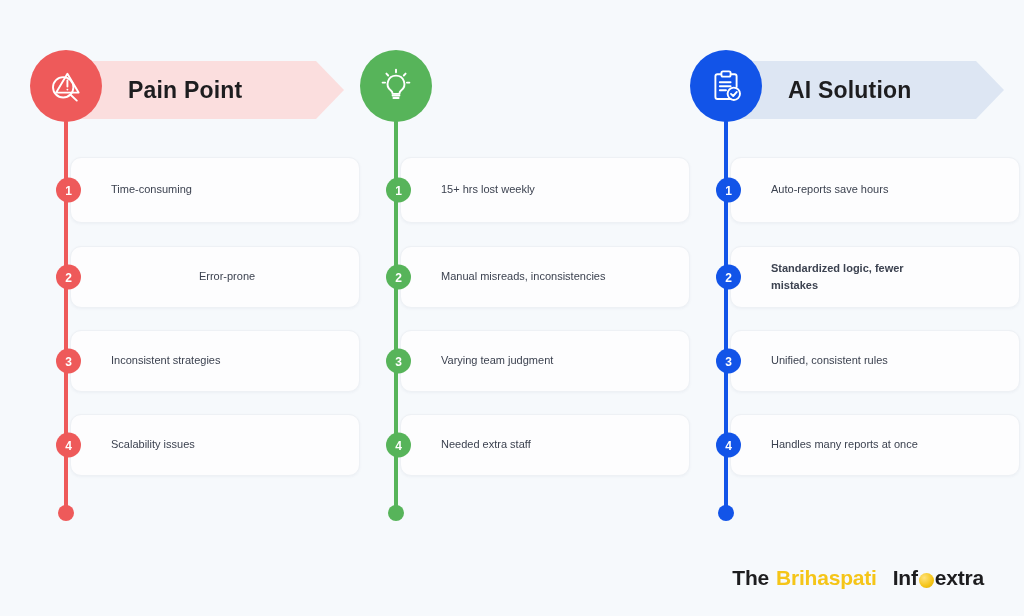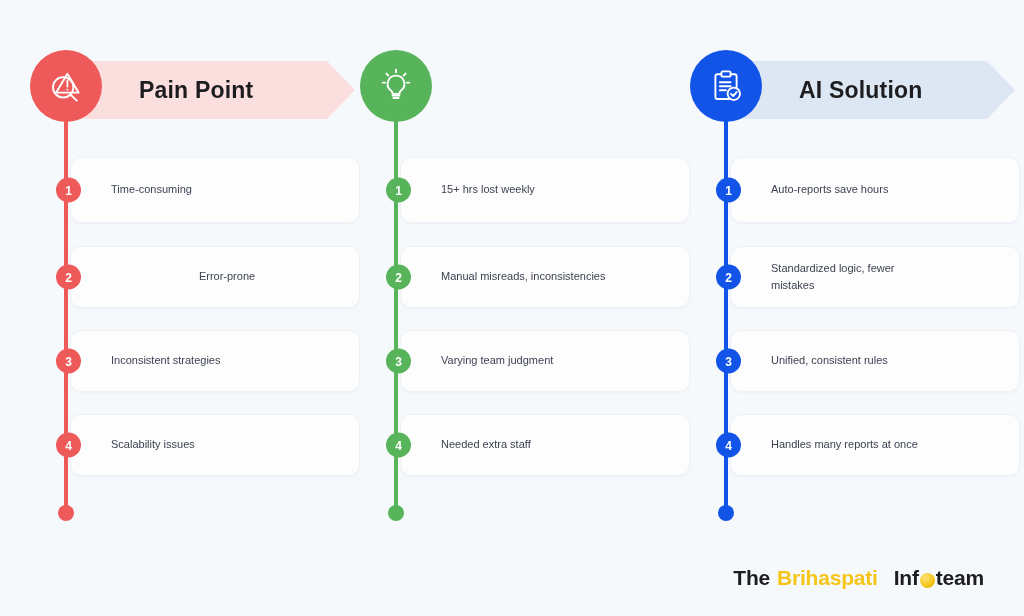--- a/index.html
+++ b/index.html
@@ -38,21 +38,21 @@
   .col-header {
     position: absolute;
     top: 50px;
     left: 0;
     width: 330px;
     height: 80px;
   }
 
   .banner {
     position: absolute;
-    left: 31px;
+    left: 20px;
     top: 11px;
     width: 294px;
     height: 58px;
     display: flex;
     align-items: center;
     -webkit-clip-path: polygon(0 0, calc(100% - 28px) 0, 100% 50%, calc(100% - 28px) 100%, 0 100%);
     clip-path: polygon(0 0, calc(100% - 28px) 0, 100% 50%, calc(100% - 28px) 100%, 0 100%);
   }
 
   .banner-title {
@@ -274,21 +274,21 @@
       </div>
       <div class="timeline" style="background: rgb(18, 84, 232);"></div>
       <div class="timeline-end" style="background: rgb(18, 84, 232);"></div>
       <div class="item" style="top: 157px; height: 66px;">
         <div class="card" style="height: 66px;">
           <div class="card-text">Auto-reports save hours</div>
         </div>
         <div class="item-num" style="background: rgb(18, 84, 232);">1</div>
       </div>
       <div class="item" style="top: 246px; height: 62px;">
-        <div class="card" style="height: 62px;">
+        <div class="card" style="height: 62px; font-weight: bold;">
           <div class="card-text" style="max-width: 200px;">Standardized logic, fewer mistakes</div>
         </div>
         <div class="item-num" style="background: rgb(18, 84, 232);">2</div>
       </div>
       <div class="item" style="top: 330px; height: 62px;">
         <div class="card" style="height: 62px;">
           <div class="card-text">Unified, consistent rules</div>
         </div>
         <div class="item-num" style="background: rgb(18, 84, 232);">3</div>
       </div>
@@ -297,15 +297,15 @@
           <div class="card-text">Handles many reports at once</div>
         </div>
         <div class="item-num" style="background: rgb(18, 84, 232);">4</div>
       </div>
     </div>
     <div class="logo">
       <span class="lg-the">The</span>
       <span class="lg-brand">Brihaspati</span>
       <span class="lg-inf">Inf</span>
       <span class="lg-globe"></span>
-      <span class="lg-tech">team</span>
+      <span class="lg-tech">extra</span>
     </div>
   </div>
 
 </body></html>

